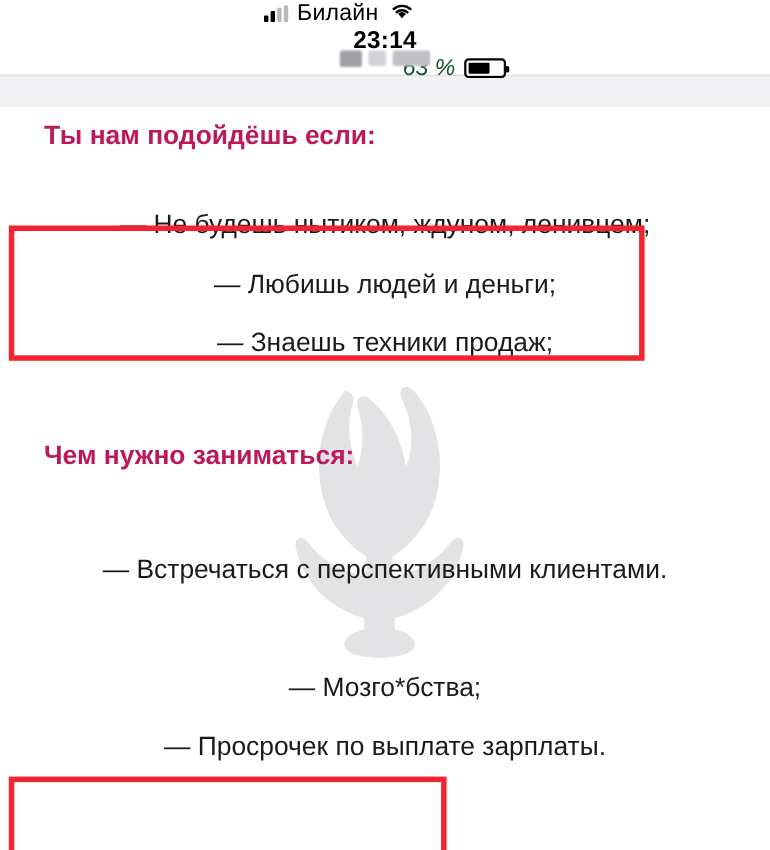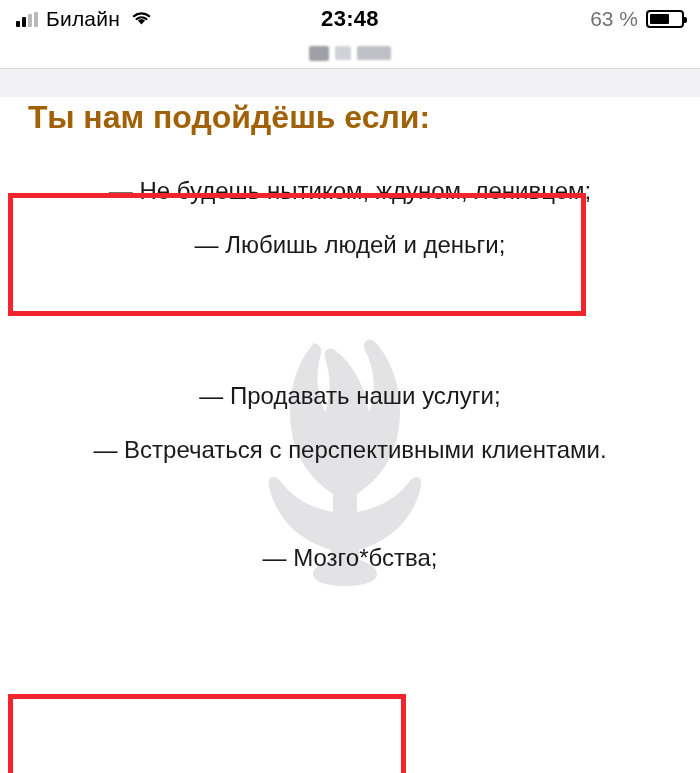--- a/index.html
+++ b/index.html
@@ -13,24 +13,25 @@
     font-family: "Liberation Sans", sans-serif;
     overflow: hidden;
     position: relative;
   }
 
   
   .status-bar {
     height: 38px;
     display: flex;
     align-items: center;
-    justify-content: center;
+    justify-content: space-between;
     padding: 0 16px;
     background: #ffffff;
     box-sizing: border-box;
+    flex-direction: column;
   }
   .status-left {
     display: flex;
     align-items: center;
     gap: 8px;
     min-width: 220px;
   }
   .signal-bars {
     display: flex;
     align-items: flex-end;
@@ -68,21 +69,22 @@
   }
   .status-right {
     display: flex;
     align-items: center;
     gap: 8px;
     min-width: 220px;
     justify-content: flex-end;
   }
   .battery-text {
     font-size: 21px;
-    color: #737373;
+    color: #14532d;
+    font-style: italic;
   }
   .battery {
     width: 38px;
     height: 18px;
     border: 2px solid #000;
     border-radius: 4px;
     position: relative;
     box-sizing: border-box;
     display: flex;
     align-items: center;
@@ -148,25 +150,25 @@
     opacity: 1;
     z-index: 0;
     pointer-events: none;
   }
   .text-layer {
     position: relative;
     z-index: 1;
     padding: 0 28px;
   }
   .head {
-    font-size: 32px;
+    font-size: 24px;
     font-weight: bold;
-    color: #a16207;
+    color: #be185d;
     line-height: 1.25;
-    margin: 0;
+    margin: 12px;
   }
   .item {
     font-size: 24px;
     color: #1a1a1a;
     line-height: 1.32;
     margin: 0;
     white-space: pre-wrap;
     text-align: center;
   }
 
@@ -197,21 +199,21 @@
     <span class="carrier">Билайн</span>
     <span class="wifi-icon">
       <svg width="23" height="17" viewBox="0 0 23 17">
         <path d="M11.5 15.6 L7.9 11.4 a5.6 5.6 0 0 1 7.2 0 Z" fill="#000"></path>
         <path d="M3.9 7.2 a11.5 11.5 0 0 1 15.2 0" stroke="#000" stroke-width="2.2" fill="none" stroke-linecap="round"></path>
         <path d="M6.6 10.1 a7.6 7.6 0 0 1 9.8 0" stroke="#000" stroke-width="2.2" fill="none" stroke-linecap="round"></path>
       </svg>
     </span>
   </div>
   <div class="status-center">
-    <span class="clock">23:48</span>
+    <span class="clock">23:14</span>
   </div>
   <div class="status-right">
     <span class="battery-text">63 %</span>
     <span class="battery">
       <span class="battery-fill"></span>
     </span>
   </div>
 </div>
 
 <div class="nav-title-row">
@@ -233,30 +235,32 @@
   </div>
 
   <div class="text-layer">
 
     <div class="head">Ты нам подойдёшь если:</div>
     <div class="row-gap-l"></div>
     <div class="item">— Не будешь нытиком, ждуном, ленивцем;</div>
     <div class="row-gap-s"></div>
     <div class="item">— Любишь людей и деньги;</div>
     <div class="row-gap-s"></div>
-    <div class="row-gap-s"></div>
-
-    <div class="row-gap-l"></div>
-    <div class="row-gap-l"></div>
-    <div class="item">— Продавать наши услуги;</div>
+    <div class="item">— Знаешь техники продаж;</div>
+    <div class="row-gap-s"></div>
+
+    <div class="row-gap-l"></div>
+    <div class="head">Чем нужно заниматься:</div>
+    <div class="row-gap-l"></div>
     <div class="row-gap-s"></div>
     <div class="item">— Встречаться с перспективными клиентами.</div>
 
     <div class="row-gap-l"></div>
     <div class="row-gap-l"></div>
     <div class="item">— Мозго*бства;</div>
     <div class="row-gap-s"></div>
+    <div class="item">— Просрочек по выплате зарплаты.</div>
 
   </div>
 
   <div class="hl-box" id="hl1"></div>
   <div class="hl-box" id="hl2"></div>
 </div>
 
 </body></html>

